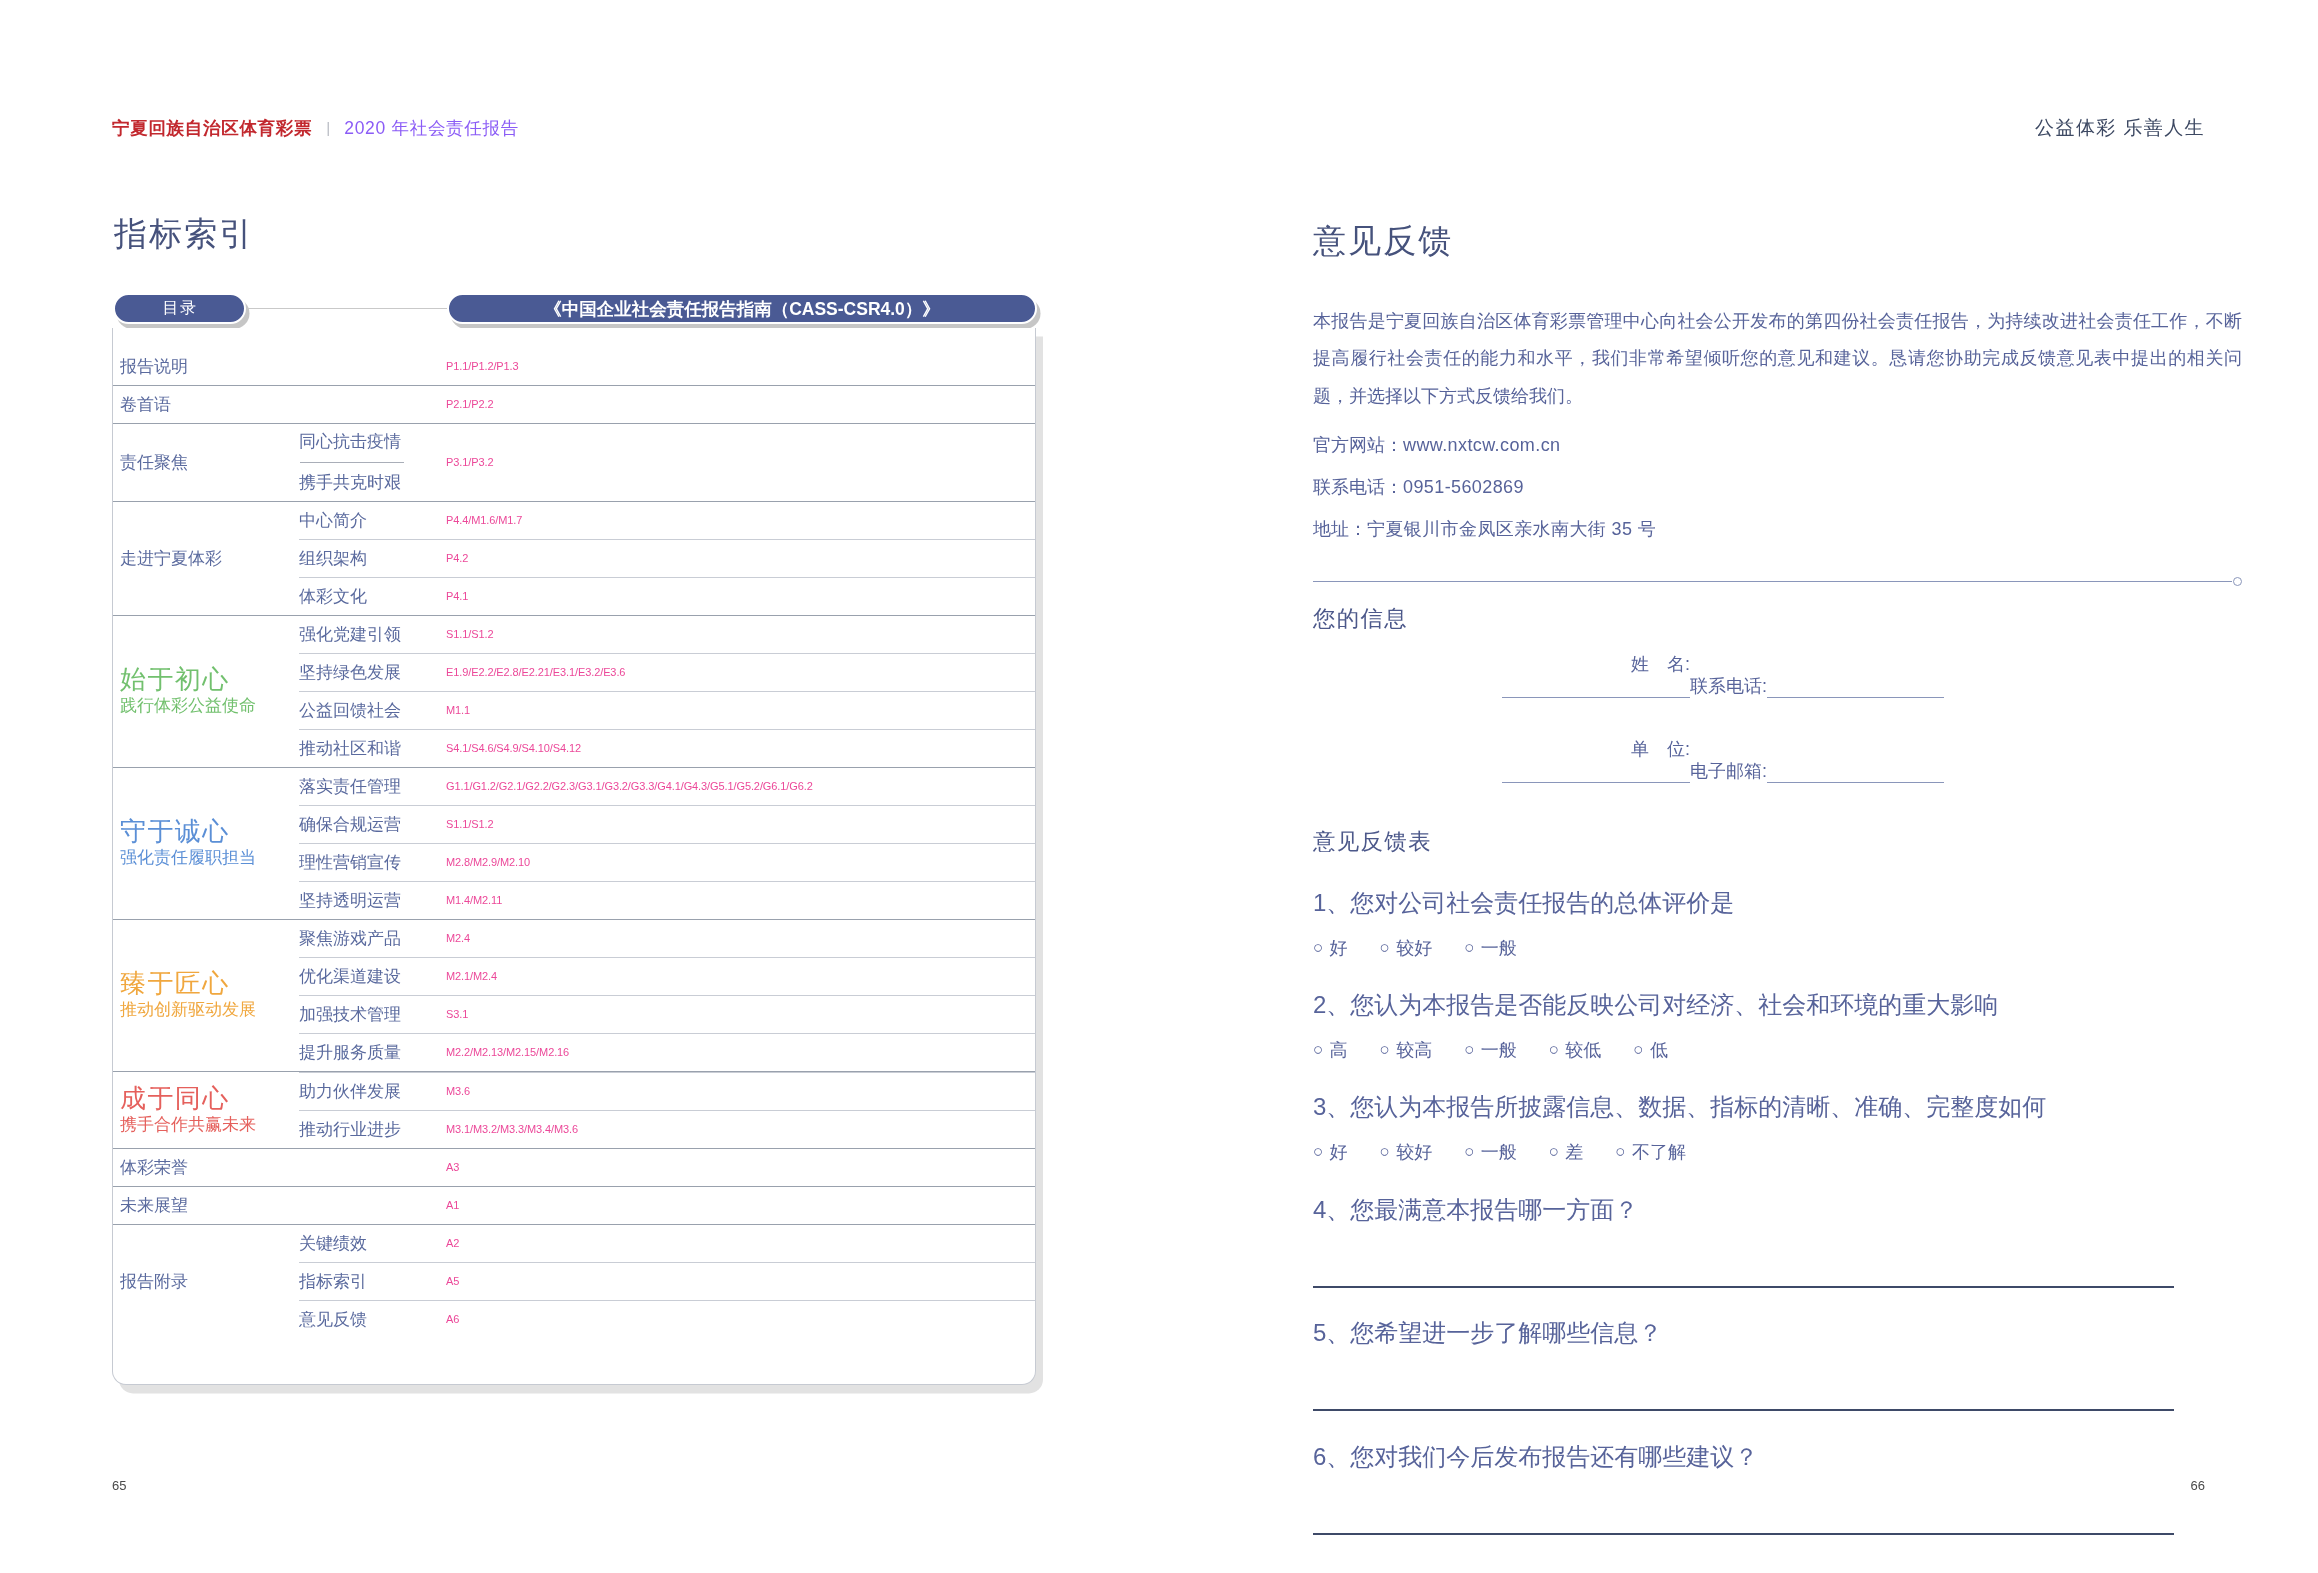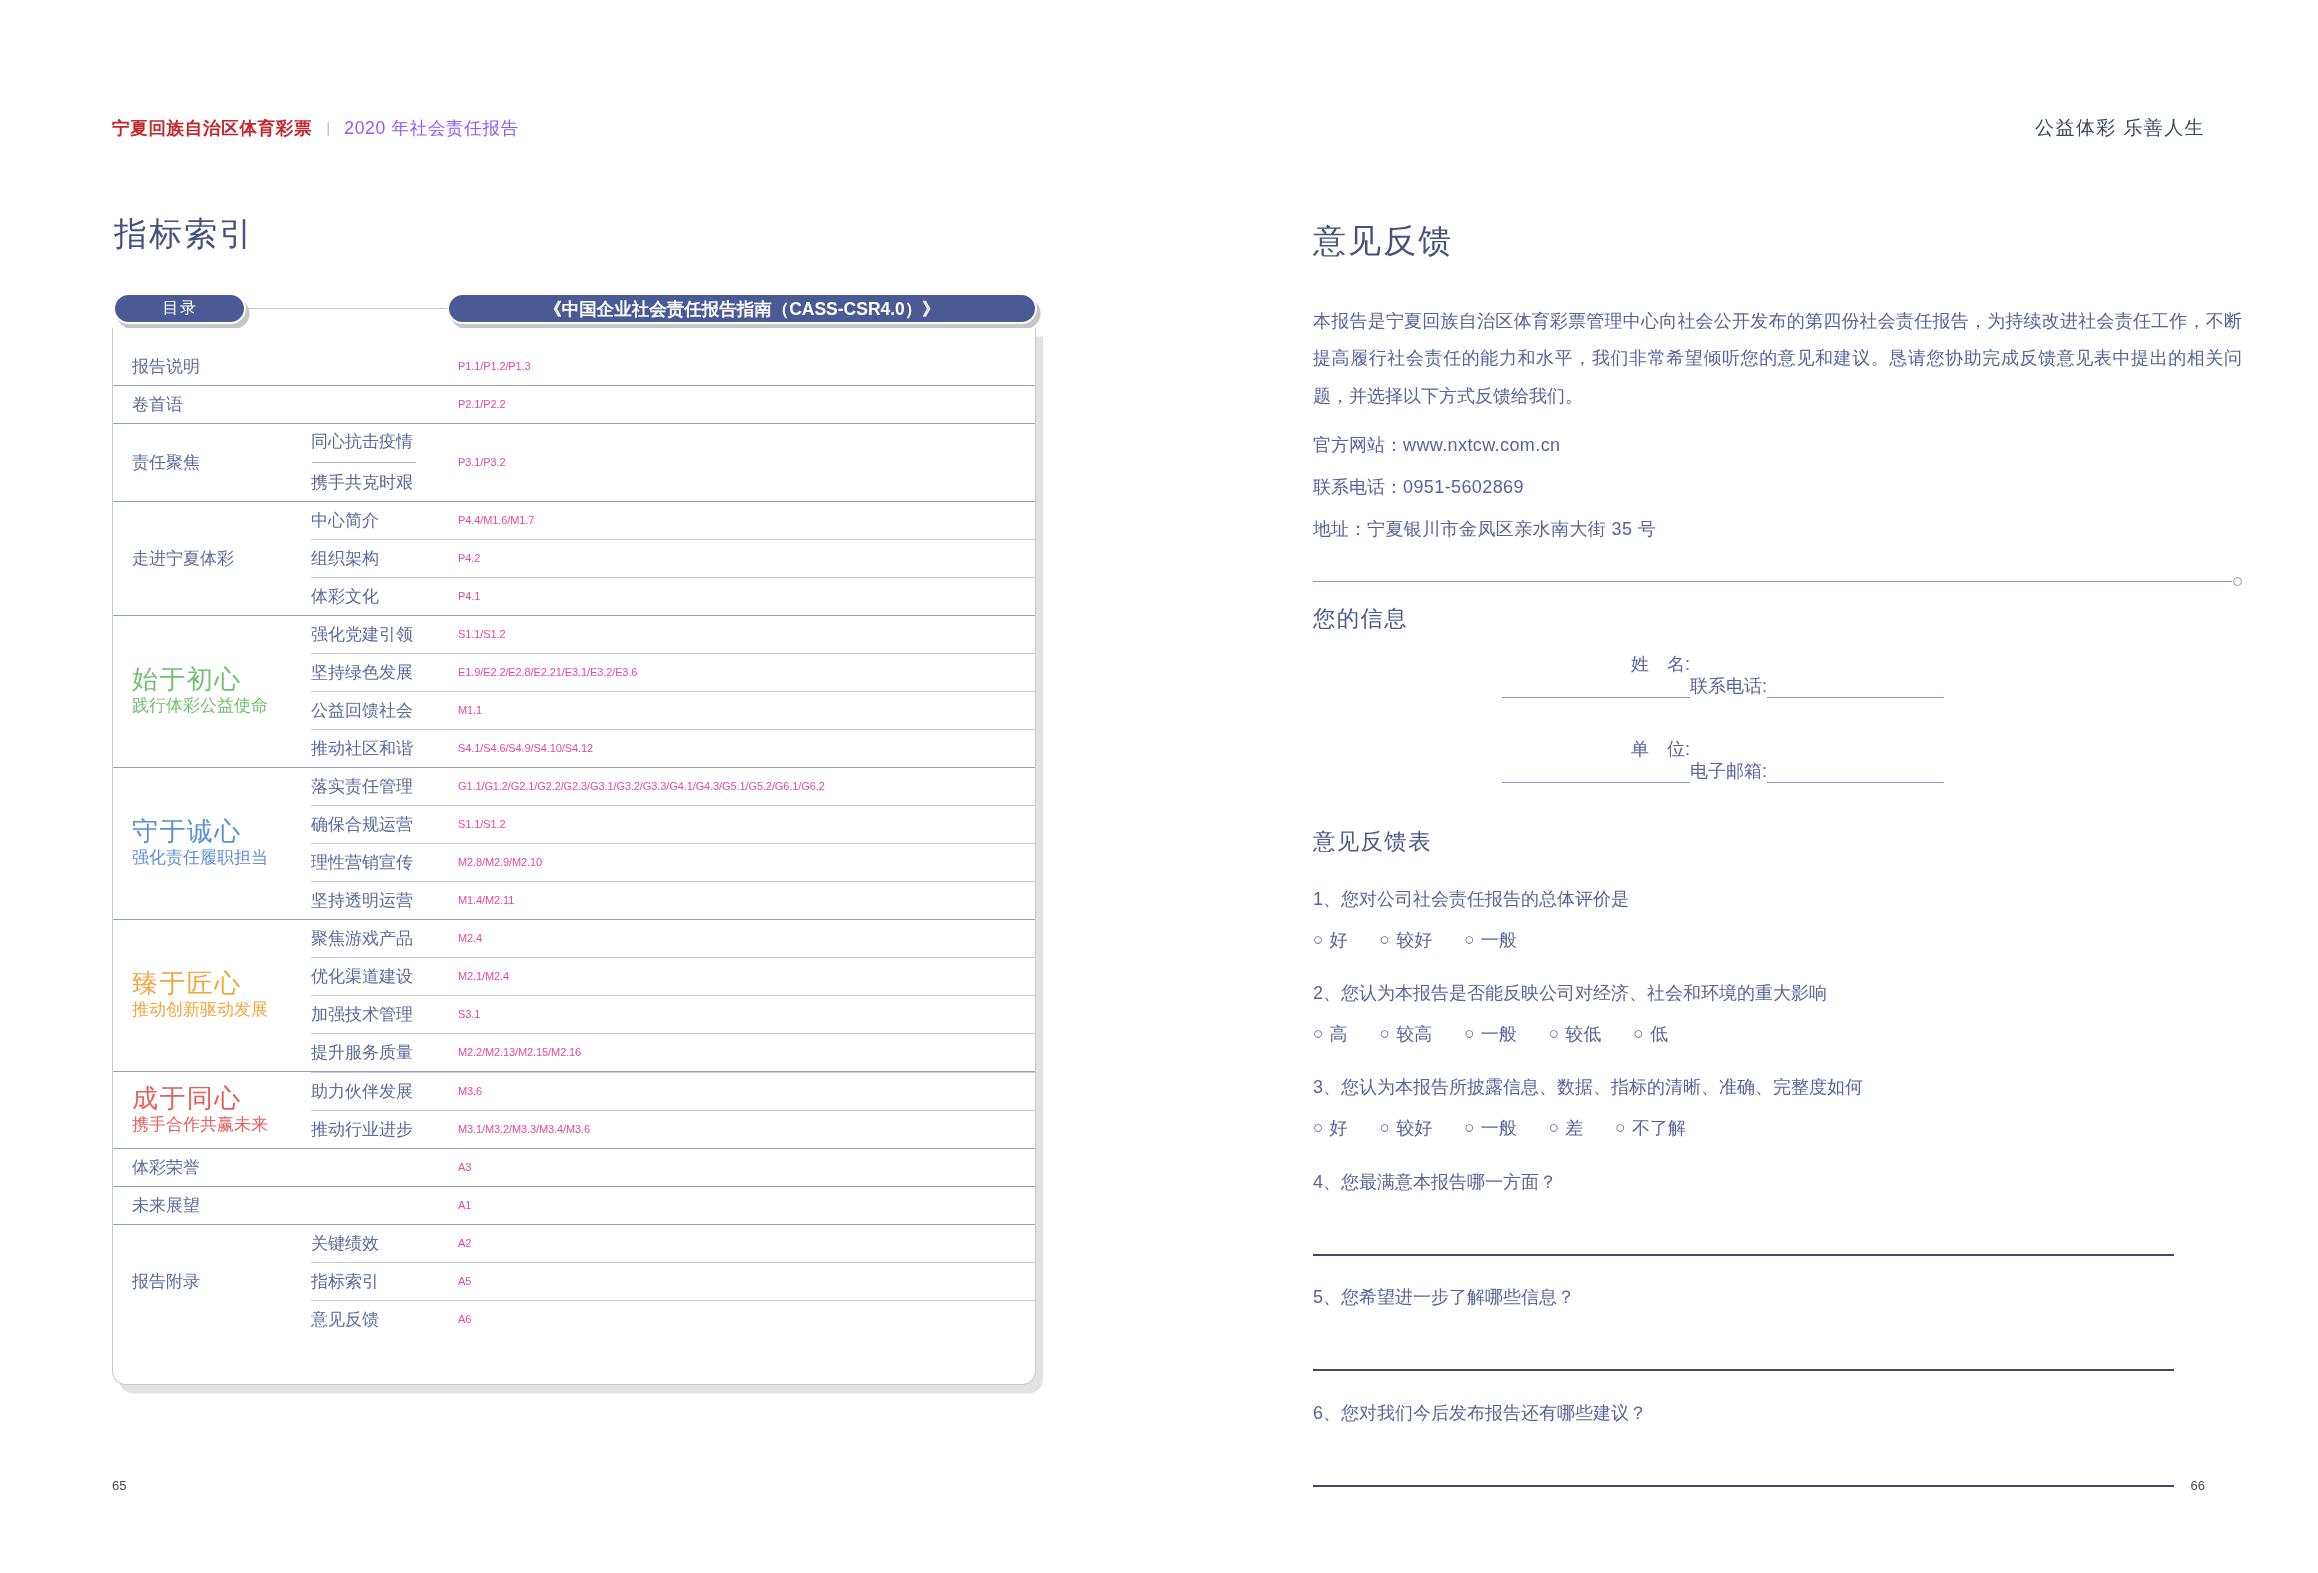--- a/index.html
+++ b/index.html
@@ -23,21 +23,21 @@
         box-shadow:3.5px 4.9px 0 #c6c6c6;color:#ffffff;display:flex;align-items:center;justify-content:center;box-sizing:border-box;}
   .pill.toc{left:1.4px;top:0;width:133px;font-size:16px;letter-spacing:1.4px;}
   .pill.guide{left:335px;top:0;width:590px;font-size:17.5px;font-weight:bold;}
   .pill-connector{position:absolute;left:135px;top:14.7px;width:202px;height:1.4px;background:#c9c9c9;}
 
   .tbody{position:absolute;left:0;top:35px;width:924px;box-sizing:border-box;background:#ffffff;
          border-left:1.4px solid #c6cad2;border-right:1.4px solid #c6cad2;border-bottom:1.4px solid #c6cad2;
          border-radius:0 0 14px 14px;padding-top:19.6px;box-shadow:7px 8.4px 0 #e2e2e2;}
   .tsection{display:flex;border-top:0.7px solid #99a1ad;}
   .tsection.first{border-top:none;}
-  .tcol1{width:186px;box-sizing:border-box;padding-left:7px;display:flex;flex-direction:column;justify-content:center;margin-left:12px;}
+  .tcol1{width:186px;box-sizing:border-box;padding-left:7px;display:flex;flex-direction:column;justify-content:center;}
   .row-label{font-size:17px;color:#5a6a9e;}
   .sec-title{font-size:26px;line-height:1.2;letter-spacing:1.4px;}
   .sec-sub{font-size:17px;line-height:1.35;}
   .trest{flex:1;display:flex;flex-direction:column;}
   .titem{display:flex;align-items:center;height:37px;}
   .titem.bt{border-top:0.7px solid #c9cdd5;}
   .titem.merged{height:77px;}
   .tcol2{width:147px;font-size:17px;color:#5a6a9e;box-sizing:border-box;}
   .tcol2.stack{display:flex;flex-direction:column;justify-content:center;height:100%;}
   .mini-div{width:104px;height:0.7px;background:#a9aeb8;margin:8.4px 0 8.4px 1.4px;}
@@ -58,21 +58,21 @@
   .frow{display:flex;}
   .frow.r1{margin-top:18px;}
   .frow.r2{margin-top:39px;}
   .field{display:flex;align-items:flex-end;}
   .field.wide{width:377px;flex-direction:column;}
   .f-label{font-size:18px;white-space:pre;}
   .f-line{border-bottom:1.4px solid #8a96ba;height:21px;}
   .f-line.w1{width:188px;}
   .f-line.w2{width:177px;}
   .form-title{margin-top:43px;}
-  .q-text{margin:29.4px 0 0;font-size:18px;}
+  .q-text{margin:29.4px 0 0;font-size:24px;}
   .q-options{margin-top:17px;font-size:18px;display:flex;}
   .q-opt{margin-right:32px;display:flex;align-items:center;}
   .q-opt .circ{font-size:17px;margin-right:6.3px;}
   .q-line{margin-top:60px;width:861px;height:0;border-bottom:2.1px solid #3e4a68;}
 </style>
 </head>
 <body>
 
 <div class="sheet">
 

